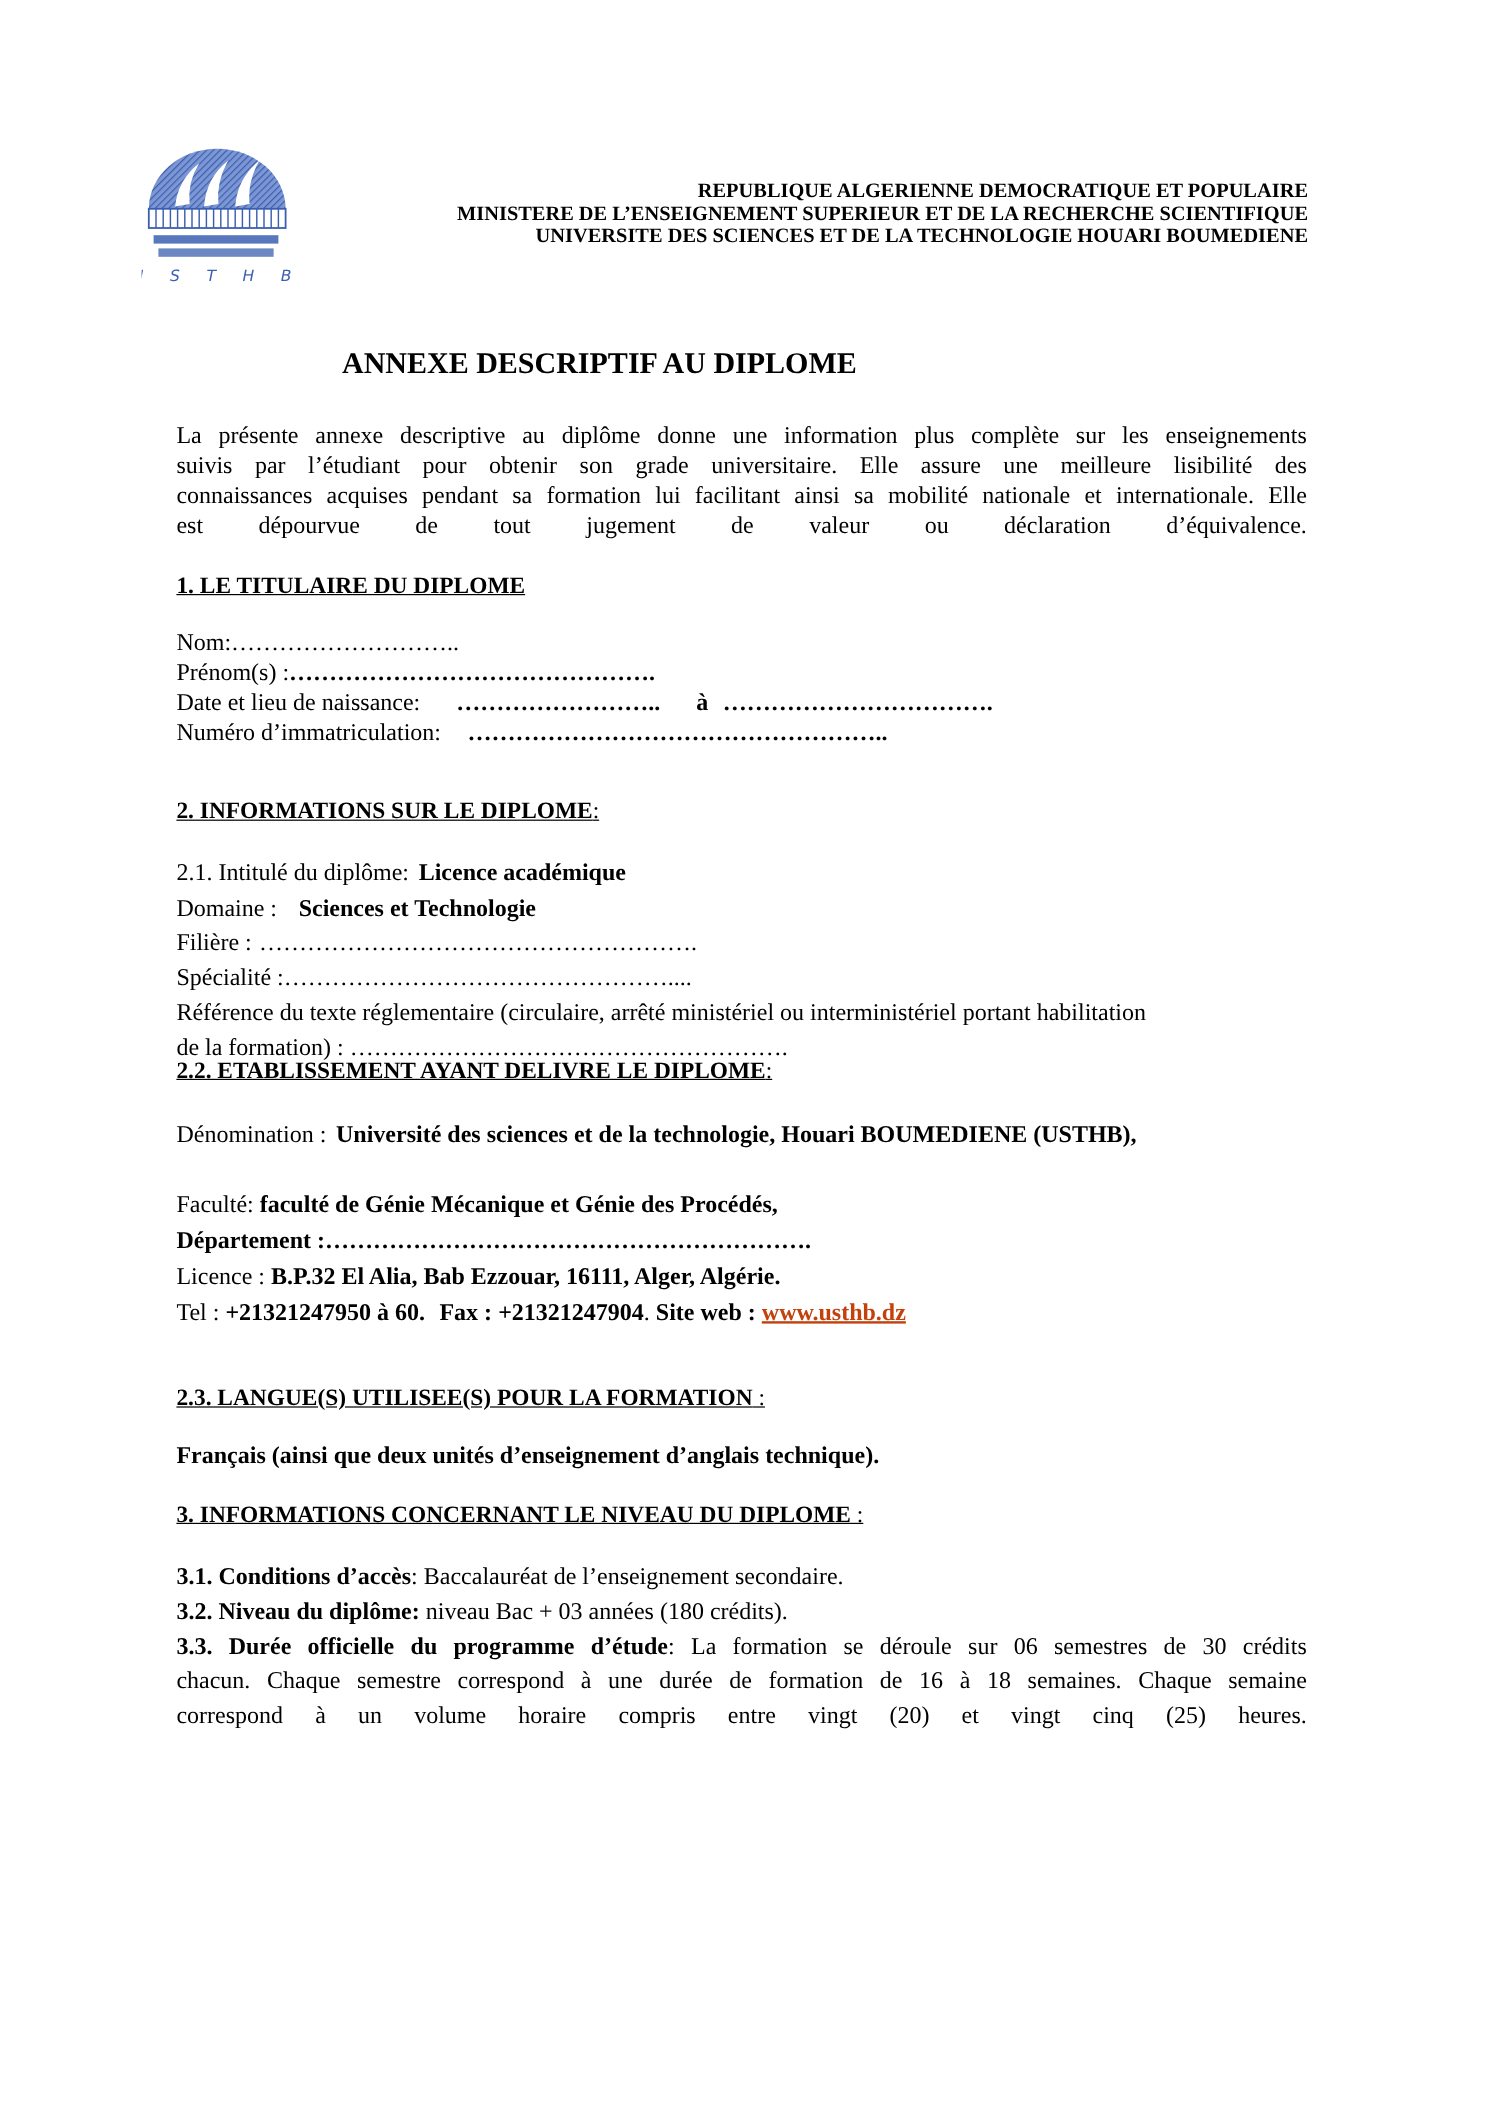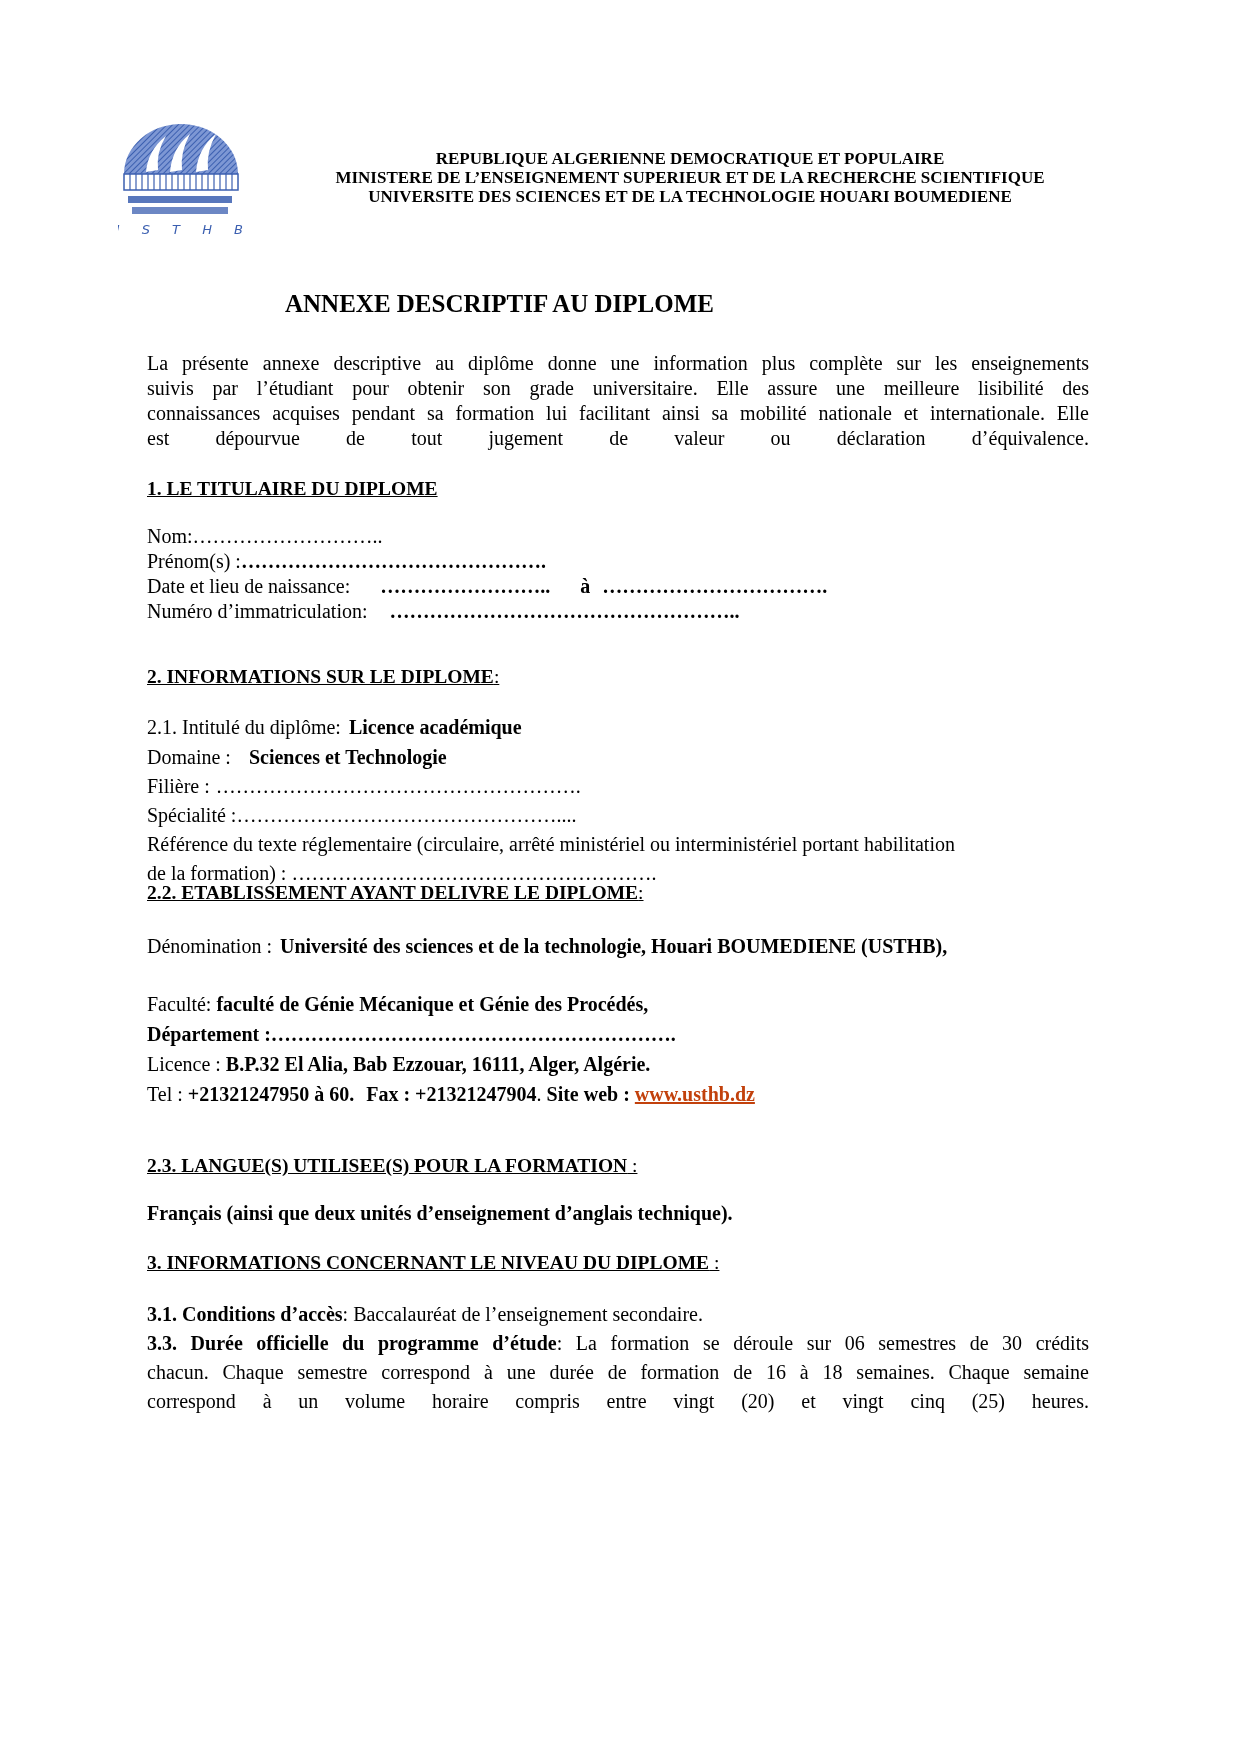--- a/index.html
+++ b/index.html
@@ -3,21 +3,21 @@
 <meta charset="utf-8">
 <style>
   html, body { margin: 0; padding: 0; background: #ffffff; }
   body { width: 1241px; height: 1754px; position: relative; overflow: hidden;
          font-family: "Liberation Serif", "DejaVu Serif", serif; color: #000; }
   .page { position: absolute; left: 0; top: 0; width: 1241px; height: 1754px; }
 
   .logo { position: absolute; left: 118px; top: 122px; width: 126px; height: 118px; }
   .header { position: absolute; left: 290px; top: 149px; width: 800px; text-align: center;
             font-weight: bold; font-size: 17px; line-height: 19px; }
-  .header div { white-space: nowrap; }
+  .header div { white-space: nowrap; text-align: right; }
 
   .title { position: absolute; left: 0; width: 999px; top: 290px; text-align: center;
            font-weight: bold; font-size: 25px; }
 
   .body { position: absolute; left: 147px; width: 942px; font-size: 20px; line-height: 25px; }
   .just { text-align: justify; text-align-last: justify; }
 
   .sec-title { font-weight: bold; text-decoration: underline; font-size: 19.5px; }
   .sec-title .colon { font-weight: normal; }
   .b { font-weight: bold; }
@@ -145,20 +145,23 @@
     <div style="height:23px;"></div>
     <div class="line b">Français (ainsi que deux unités d’enseignement d’anglais technique).</div>
   </div>
 
   <div class="body" style="top:1250px;">
     <div class="line"><span class="sec-title"><span>3. INFORMATIONS CONCERNANT LE NIVEAU DU DIPLOME</span><span class="colon"> :</span></span></div>
     <div style="height:25px;"></div>
     <div class="line" style="line-height:29px;">
       <span class="b">3.1. Conditions d’accès</span><span>: Baccalauréat de l’enseignement secondaire.</span>
     </div>
+    <div class="line" style="line-height:29px;">
+      <span class="b">3.2. Niveau du diplôme:</span><span> niveau Bac + 03 années (180 crédits).</span>
+    </div>
     <div class="just" style="line-height:29px;">
       <span class="b">3.3. Durée officielle du programme d’étude</span><span>: La formation se déroule sur 06 semestres de 30 crédits</span>
     </div>
     <div class="just" style="line-height:29px;">chacun. Chaque semestre correspond à une durée de formation de 16 à 18 semaines. Chaque semaine</div>
     <div class="just" style="line-height:29px;">correspond à un volume horaire compris entre vingt (20) et vingt cinq (25) heures.</div>
   </div>
 
 </div>
 
 </body></html>

